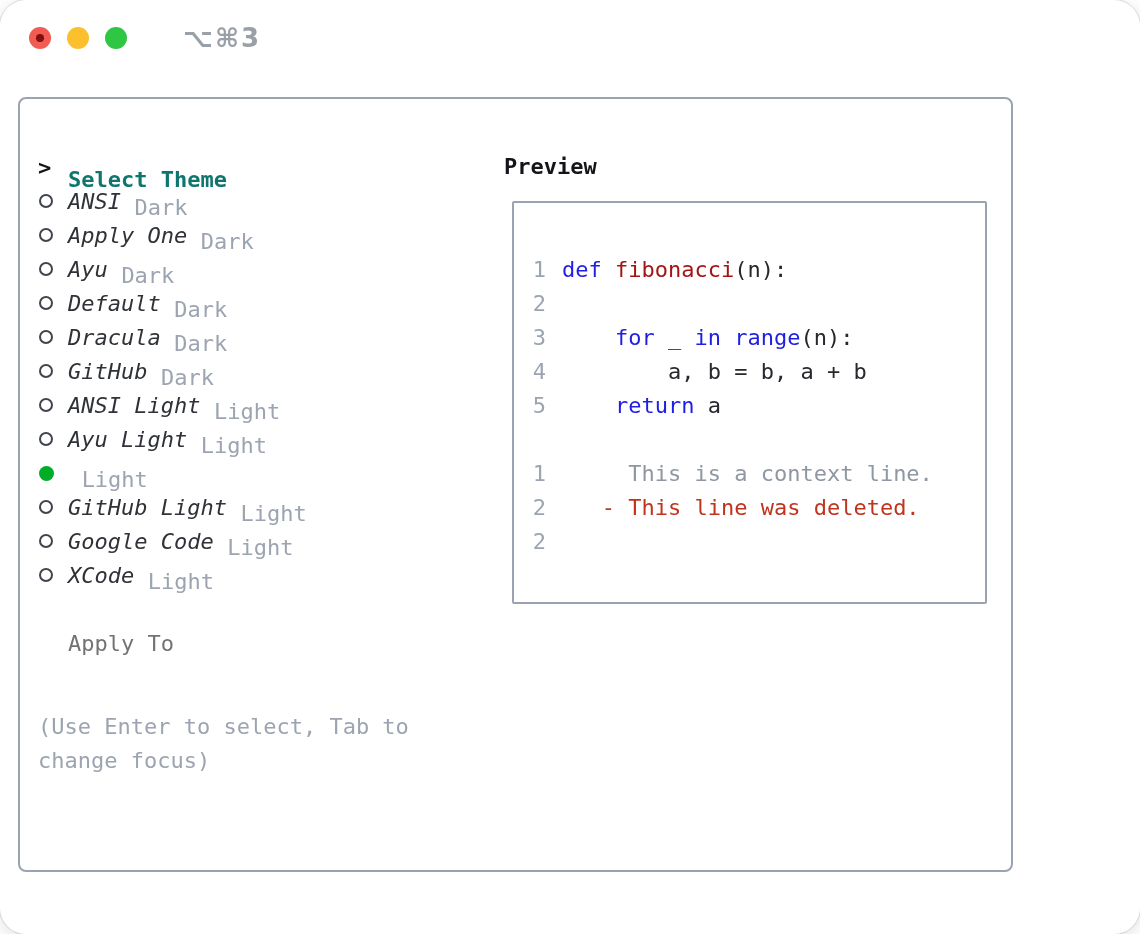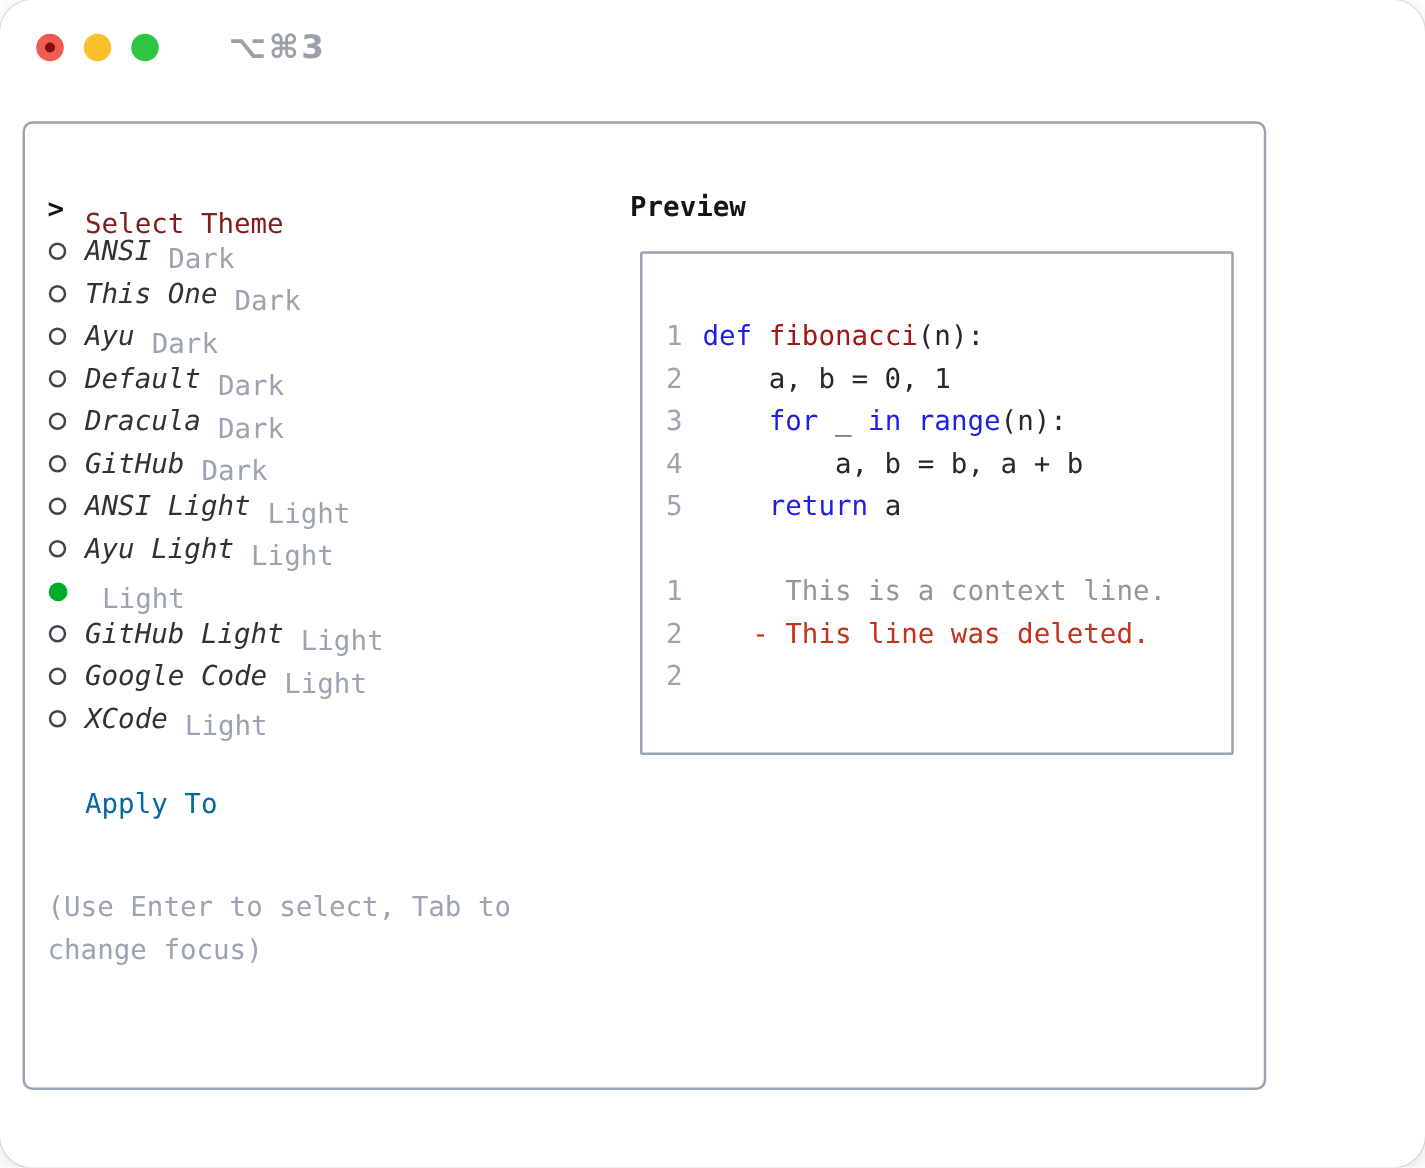--- a/index.html
+++ b/index.html
@@ -28,28 +28,28 @@
   .panel{
     position:absolute;left:18px;top:97px;width:995px;height:775px;
     border:2px solid var(--border-gray,#9aa3af);border-radius:8px;box-sizing:border-box;
     background:#ffffff;
   }
   .left-col{position:absolute;left:18px;top:51px;width:450px;font-size:22px;}
   .row{display:flex;align-items:center;height:34px;white-space:pre;}
   .icon-cell{width:30px;flex:none;display:flex;align-items:center;}
   .gap-row{height:34px;}
   .pointer{font-weight:bold;color:#141518;}
-  .section-title{font-weight:normal;color:#7f1d1d;margin-top:24px;}
+  .section-title{font-weight:bold;color:#0f766e;margin-top:24px;}
   .radio{box-sizing:border-box;border-radius:50%;margin-left:1px;}
   .radio-off{width:14px;height:14px;border:2px solid #40444c;background:transparent;}
   .radio-on{width:15px;height:15px;background:var(--accent-green,#00ad27);}
   .theme-name{color:#2f3237;font-style:italic;}
   .theme-variant{color:var(--light-gray,#9ba4b0);margin-left:0.62em;margin-top:12px;}
   .option-row.selected .theme-name{color:var(--accent-green,#00ad27);}
-  .apply-header{color:#0369a1;}
+  .apply-header{color:#737373;}
   .hint{
     margin-top:50px;color:var(--light-gray,#9ba4b0);line-height:34px;white-space:pre-line;
   }
   
   .right-col{position:absolute;left:484px;top:51px;width:500px;font-size:22px;}
   .preview-title{height:34px;line-height:34px;font-weight:bold;color:#141518;}
   .preview-box{
     margin-left:8px;margin-top:17px;width:475px;height:403px;box-sizing:border-box;
     border:2px solid var(--border-gray,#9aa3af);border-radius:2px;
     padding:49px 0 0 16px;overflow:hidden;background:#ffffff;
@@ -87,21 +87,21 @@
       </div>
 
       <div id="theme-items">
           <div class="row option-row">
     <span class="icon-cell"><span class="radio radio-off"></span></span>
     <span class="theme-name">ANSI</span>
     <span class="theme-variant">Dark</span>
   </div>
           <div class="row option-row">
     <span class="icon-cell"><span class="radio radio-off"></span></span>
-    <span class="theme-name">This One</span>
+    <span class="theme-name">Apply One</span>
     <span class="theme-variant">Dark</span>
   </div>
           <div class="row option-row">
     <span class="icon-cell"><span class="radio radio-off"></span></span>
     <span class="theme-name">Ayu</span>
     <span class="theme-variant">Dark</span>
   </div>
           <div class="row option-row">
     <span class="icon-cell"><span class="radio radio-off"></span></span>
     <span class="theme-name">Default</span>
@@ -162,21 +162,20 @@
 
     <div class="right-col">
       <div class="preview-title">Preview</div>
       <div class="preview-box" id="preview-box">
           <div class="pline">
     <span class="lineno">1</span>
     <span class="code"><span class="c-kw">def</span><span class="c-plain"> </span><span class="c-fn">fibonacci</span><span class="c-plain">(n):</span></span>
   </div>
           <div class="pline">
     <span class="lineno">2</span>
-    <span class="code"><span class="c-plain">    a, b = 0, 1</span></span>
   </div>
           <div class="pline">
     <span class="lineno">3</span>
     <span class="code"><span class="c-plain">    </span><span class="c-kw">for</span><span class="c-plain"> _ </span><span class="c-kw">in</span><span class="c-plain"> </span><span class="c-kw">range</span><span class="c-plain">(n):</span></span>
   </div>
           <div class="pline">
     <span class="lineno">4</span>
     <span class="code"><span class="c-plain">        a, b = b, a + b</span></span>
   </div>
           <div class="pline">

